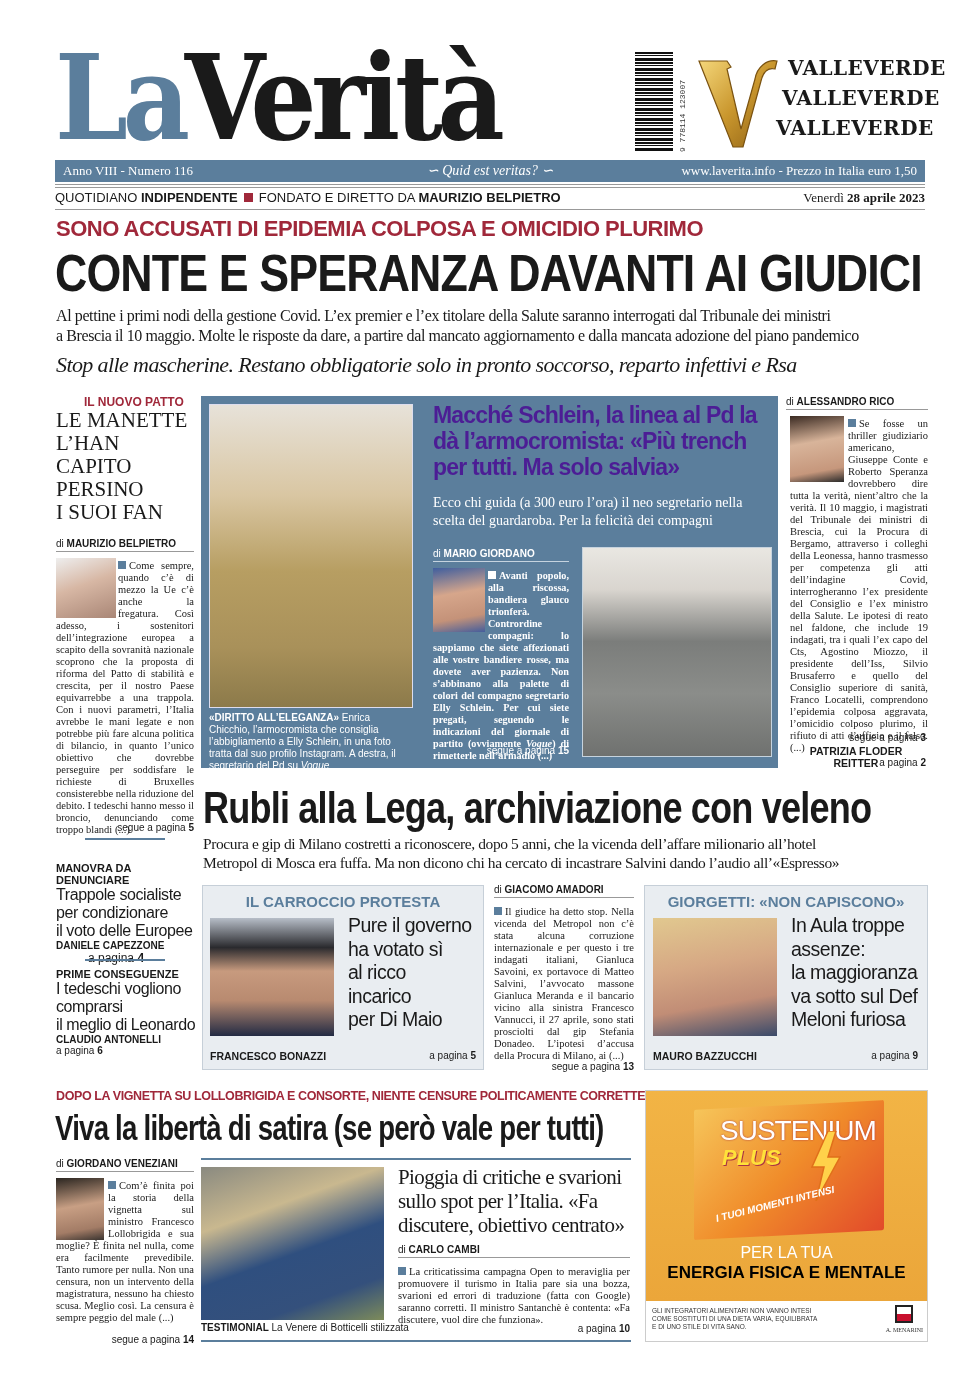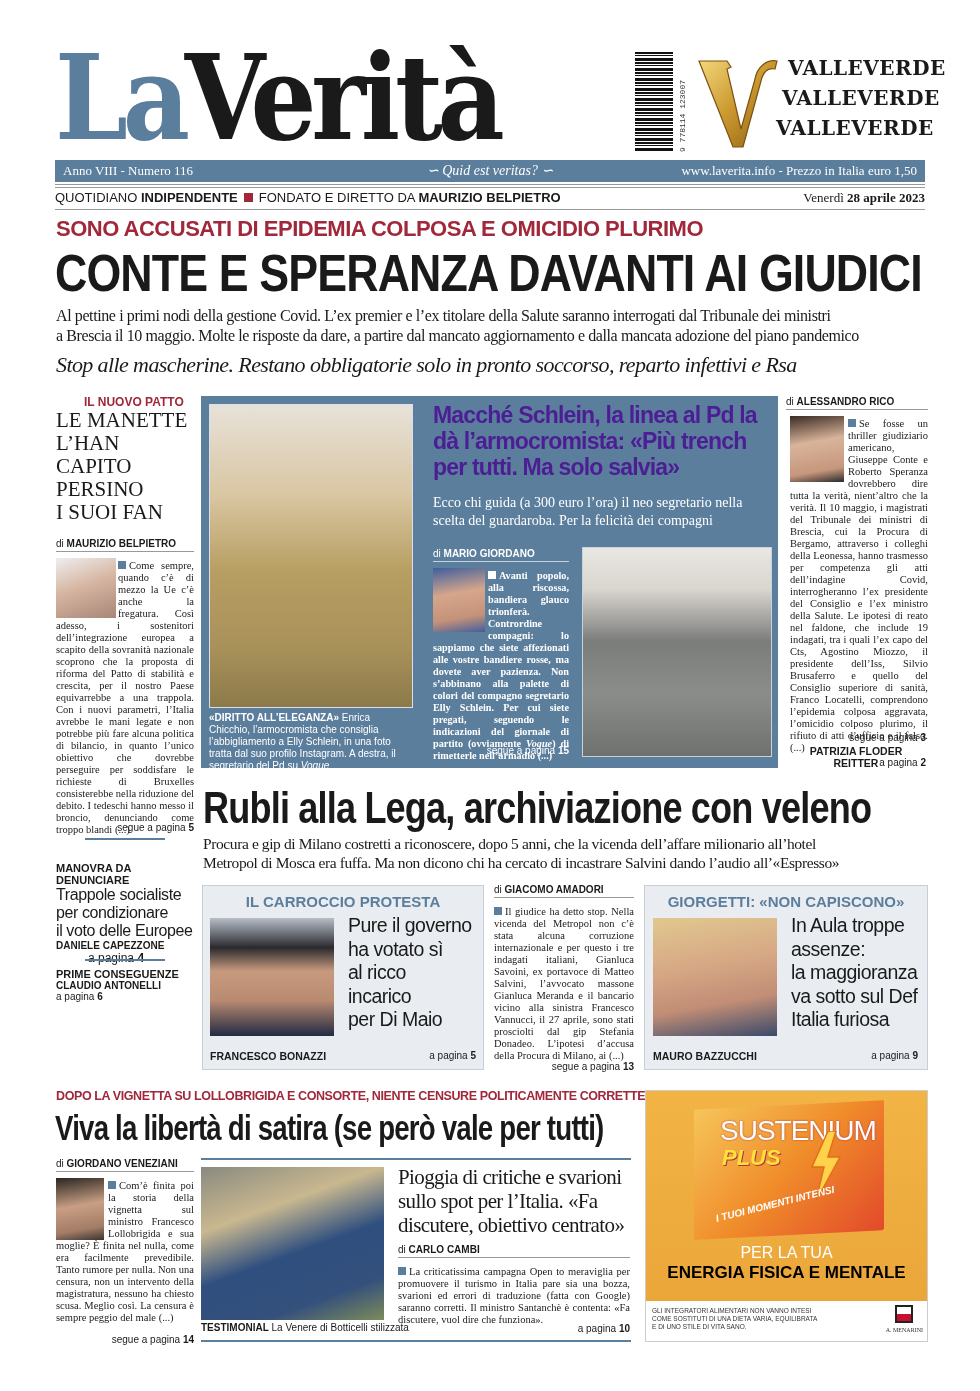--- a/index.html
+++ b/index.html
@@ -146,39 +146,44 @@
 <div class="abs seg" style="left:494px;top:1061px;width:140px;"><span>segue a pagina </span><b>13</b></div>
 
 <div class="abs greybox" style="left:644px;top:885px;width:284px;height:185px;"></div>
 <div class="abs kicker-blue" style="left:644px;top:893px;width:284px;text-align:center;font-size:15px;">GIORGETTI: «NON CAPISCONO»</div>
 <div class="abs photo" style="left:653px;top:918px;width:124px;height:118px;background:linear-gradient(170deg,#e1c88f 0%,#d6a884 40%,#c18d76 70%,#3a4a6a 100%);"></div>
 <div class="abs sans" style="left:791px;top:914px;font-size:19.5px;line-height:23.5px;letter-spacing:-0.5px;">
   <div>In Aula troppe</div>
   <div>assenze:</div>
   <div>la maggioranza</div>
   <div>va sotto sul Def</div>
-  <div>Italia furiosa</div>
+  <div>Meloni furiosa</div>
 </div>
 <div class="abs sans" style="left:653px;top:1050px;font-weight:bold;font-size:10.5px;">MAURO BAZZUCCHI</div>
 <div class="abs seg" style="left:822px;top:1050px;width:96px;"><span>a pagina </span><b>9</b></div>
 
 <div class="abs small-rule" style="left:85px;top:838px;width:80px;"></div>
 <div class="abs" style="left:56px;top:862px;width:140px;">
   <div class="sans" style="font-weight:bold;font-size:11px;">MANOVRA DA DENUNCIARE</div>
   <div class="sans" style="font-size:16px;line-height:18px;letter-spacing:-0.4px;">
     <div>Trappole socialiste</div>
     <div>per condizionare</div>
     <div>il voto delle Europee</div>
   </div>
   <div class="sans" style="font-weight:bold;font-size:10px;">DANIELE CAPEZZONE</div>
   <div class="sans" style="font-size:12px;margin-left:32px;"><span>a pagina </span><b>4</b></div>
 </div>
 <div class="abs small-rule" style="left:85px;top:959px;width:80px;"></div>
 <div class="abs" style="left:56px;top:968px;width:140px;">
   <div class="sans" style="font-weight:bold;font-size:11px;">PRIME CONSEGUENZE</div>
+  <div class="sans" style="font-size:16px;line-height:18px;letter-spacing:-0.4px;">
+    <div>I tedeschi vogliono</div>
+    <div>comprarsi</div>
+    <div>il meglio di Leonardo</div>
+  </div>
   <div class="sans" style="font-weight:bold;font-size:10px;">CLAUDIO ANTONELLI</div>
   <div class="sans" style="font-size:10px;"><span>a pagina </span><b>6</b></div>
 </div>
 
 <div class="abs kicker-red" style="left:56px;top:1089px;font-size:12.5px;letter-spacing:-0.4px;white-space:nowrap;">DOPO LA VIGNETTA SU LOLLOBRIGIDA E CONSORTE, NIENTE CENSURE POLITICAMENTE CORRETTE</div>
 <div class="abs headline-big" style="left:55px;top:1108px;font-size:35px;line-height:40px;transform:scaleX(0.79);transform-origin:left;white-space:nowrap;">Viva la libertà di satira (se però vale per tutti)</div>
 <div class="abs byline" style="left:56px;top:1158px;width:138px;"><span>di </span><b>GIORDANO VENEZIANI</b></div>
 <div class="abs photo" style="left:56px;top:1178px;width:48px;height:62px;background:linear-gradient(170deg,#2a2520 0%,#c89f84 45%,#a37c66 80%,#3a3430 100%);"></div>
 <div class="abs body-text" style="left:56px;top:1180px;width:138px;">
   <span style="float:left;width:52px;height:60px;"></span><span class="sq"></span><span>Com’è finita poi la storia della vignetta sul ministro Francesco Lollobrigida e sua moglie? È finita nel nulla, come era facilmente prevedibile. Tanto rumore per nulla. Non una censura, non un intervento della magistratura, nessuno ha chiesto scusa. Meglio così. La censura è sempre peggio del male (...)</span>

